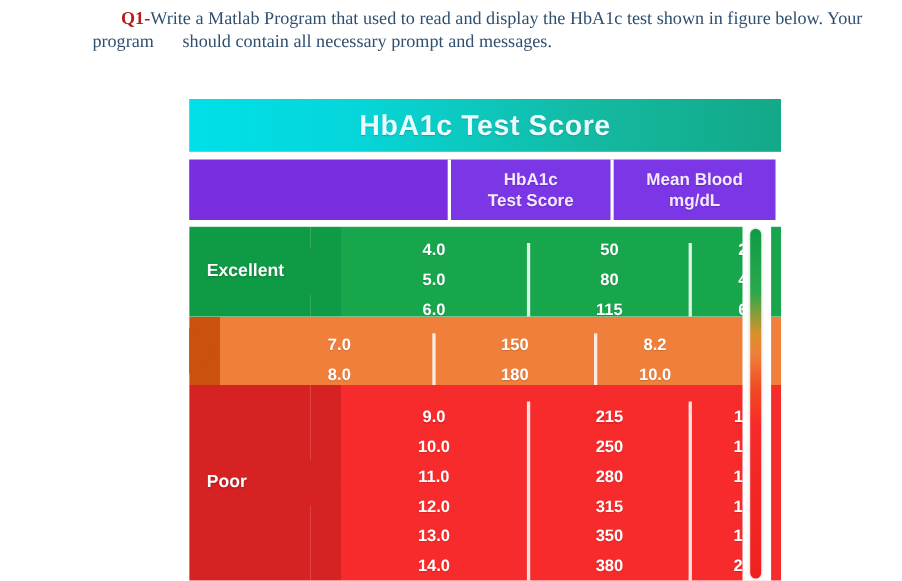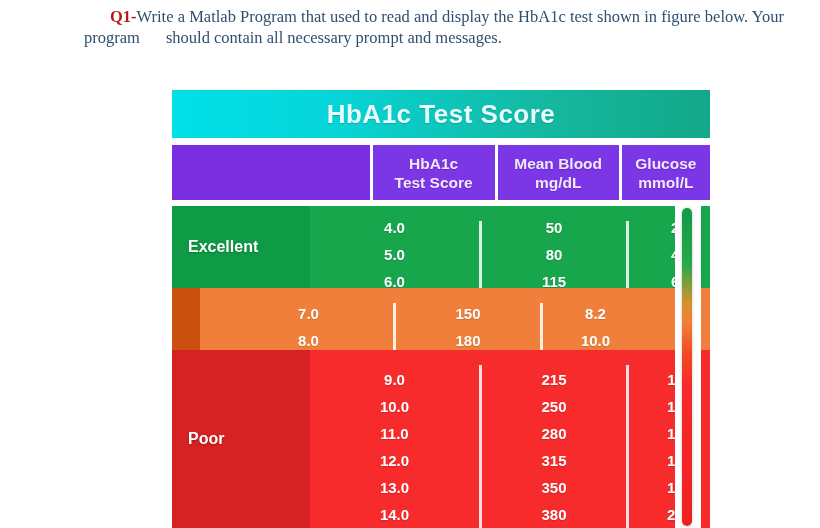--- a/index.html
+++ b/index.html
@@ -208,24 +208,20 @@
       <span></span>
     </div>
     <div class="hcell c-a">
       <span>HbA1c</span>
       <span>Test Score</span>
     </div>
     <div class="hcell c-b">
       <span>Mean Blood</span>
       <span>mg/dL</span>
     </div>
-    <div class="hcell c-c">
-      <span>Glucose</span>
-      <span>mmol/L</span>
-    </div>
   </div>
 
   <div class="cat" id="cat-excellent">
     <div class="lab">
       <span class="lab-text">Excellent</span>
     </div>
     <div class="arrow"></div>
     <div class="datacols">
       <div class="dcell d-a">
         <span>4.0</span>

